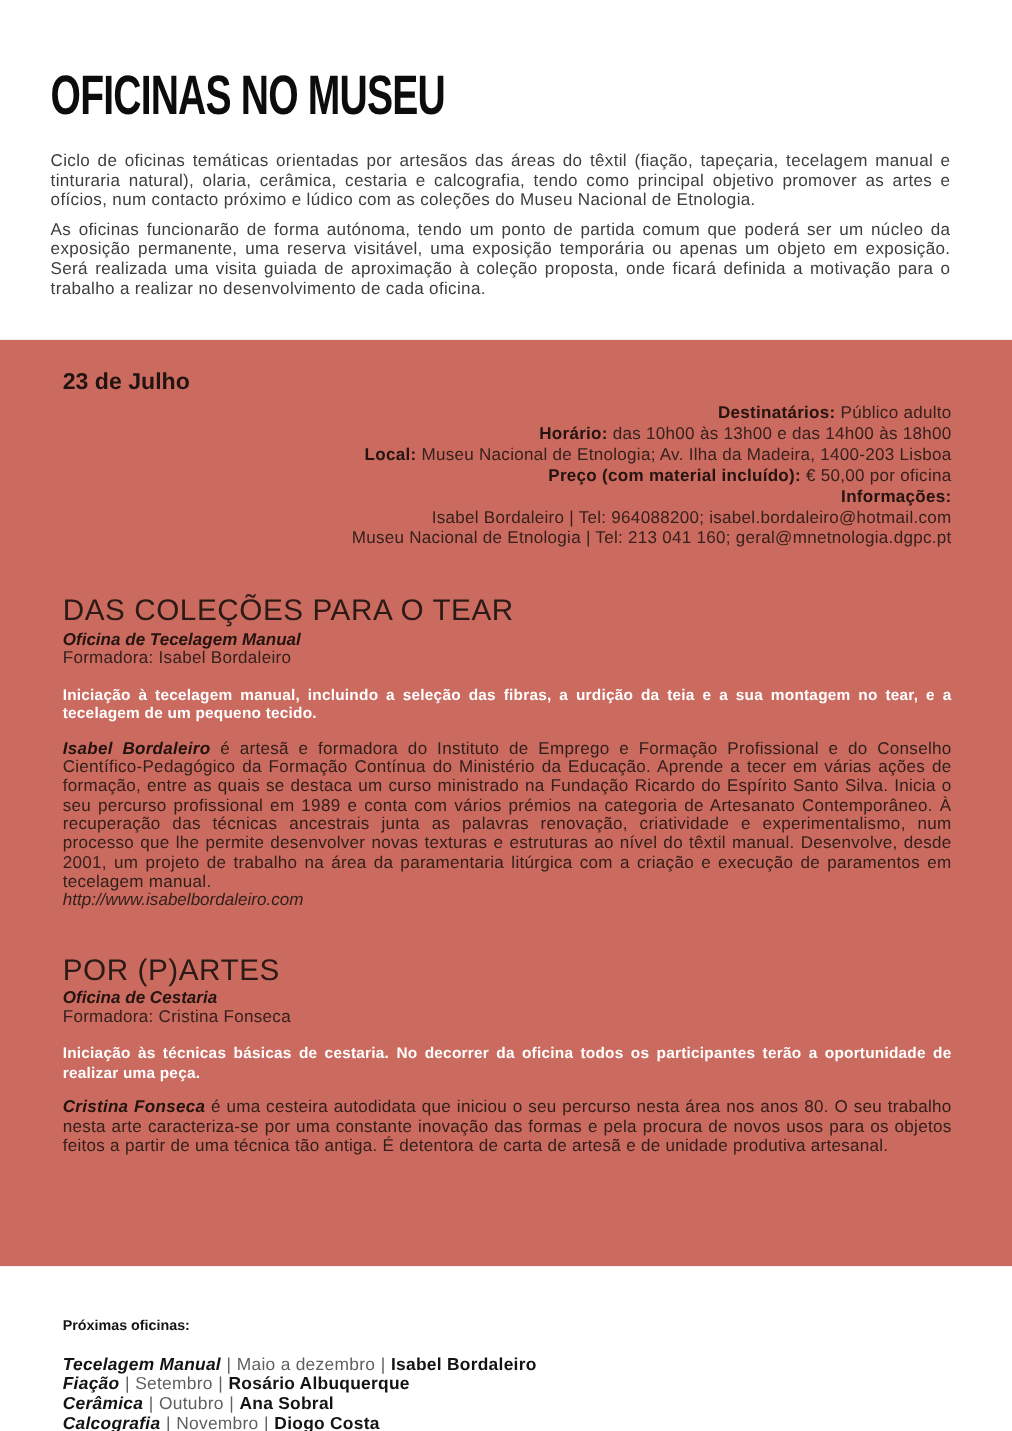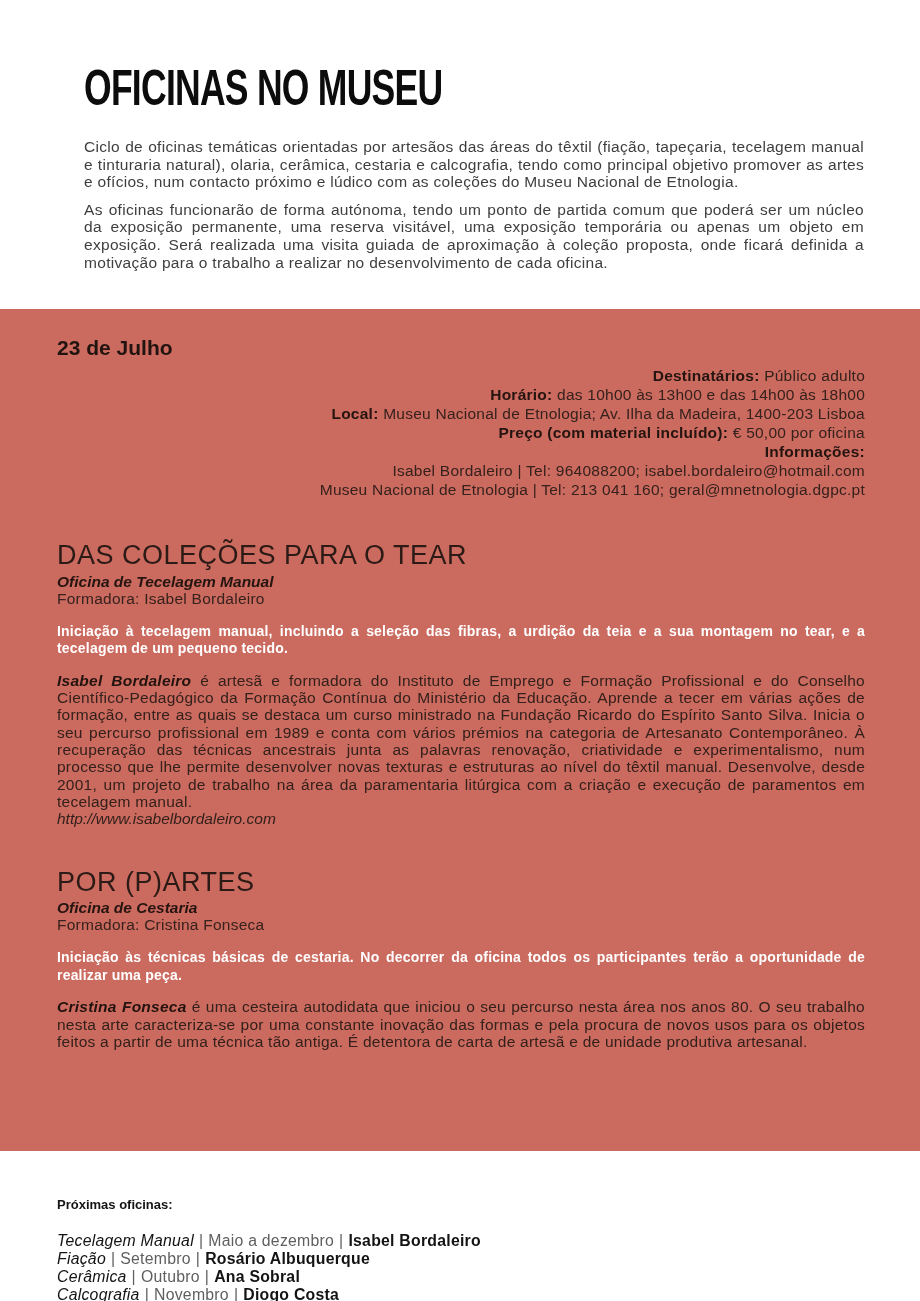--- a/index.html
+++ b/index.html
@@ -2,21 +2,21 @@
 <html style="--accent: #cb6a5f;"><head>
 <meta charset="utf-8">
 <style>
   :root { --accent:#cb6a5f; }
   * { box-sizing:border-box; }
   html,body { margin:0; padding:0; background:#ffffff; }
   .page {
     width:920px; height:1301px; background:#ffffff; overflow:hidden;
     font-family:"Liberation Sans", sans-serif; color:#3d3d3d;
   }
-  .top { padding:56px 56px 0 84px; }
+  .top { padding:56px 56px 0 46px; }
   .doc-title {
     margin:8px 0 26px 0;
     font-size:48px; line-height:1.0; font-weight:700; color:#0c0c0c;
     letter-spacing:-1px;
     transform:scaleX(0.74) scaleY(1.05); transform-origin:left center;
     white-space:nowrap;
   }
   .intro p {
     margin:0 0 10px 0;
     font-size:15.5px; line-height:17.6px; letter-spacing:0.3px;
@@ -54,21 +54,21 @@
     margin:14px 0 0 0; font-size:15.5px; line-height:17.3px;
     text-align:justify; color:#33201b; letter-spacing:0.25px;
   }
   .w-bio .bio-name { font-weight:700; font-style:italic; color:#23130e; }
   .w-url { margin:0; font-size:15.5px; font-style:italic; line-height:17.3px; color:#33201b; }
   .bottom { padding:46px 57px 0 57px; }
   .upcoming-heading {
     margin:0 0 20px 0; font-size:13px; font-weight:700; color:#141414;
   }
   .upcoming-row { font-size:15.8px; line-height:18px; letter-spacing:0.25px; }
-  .upcoming-row .wname { font-weight:400; font-style:italic; color:#131313; }
+  .upcoming-row .wname { font-weight:700; font-style:italic; color:#131313; }
   .upcoming-row .sep { color:#5f5f5f; padding:0 5px; }
   .upcoming-row .period { color:#5f5f5f; }
   .upcoming-row .tname { font-weight:700; color:#131313; }
 </style>
 </head>
 <body>
 
 <div class="page">
 
   <div class="top">

